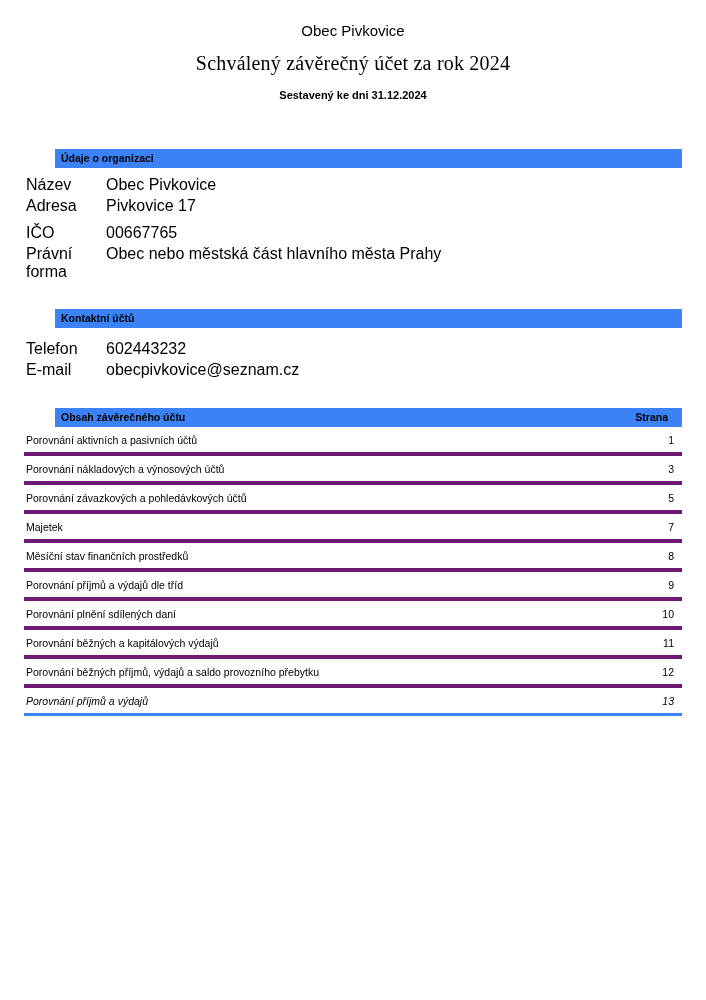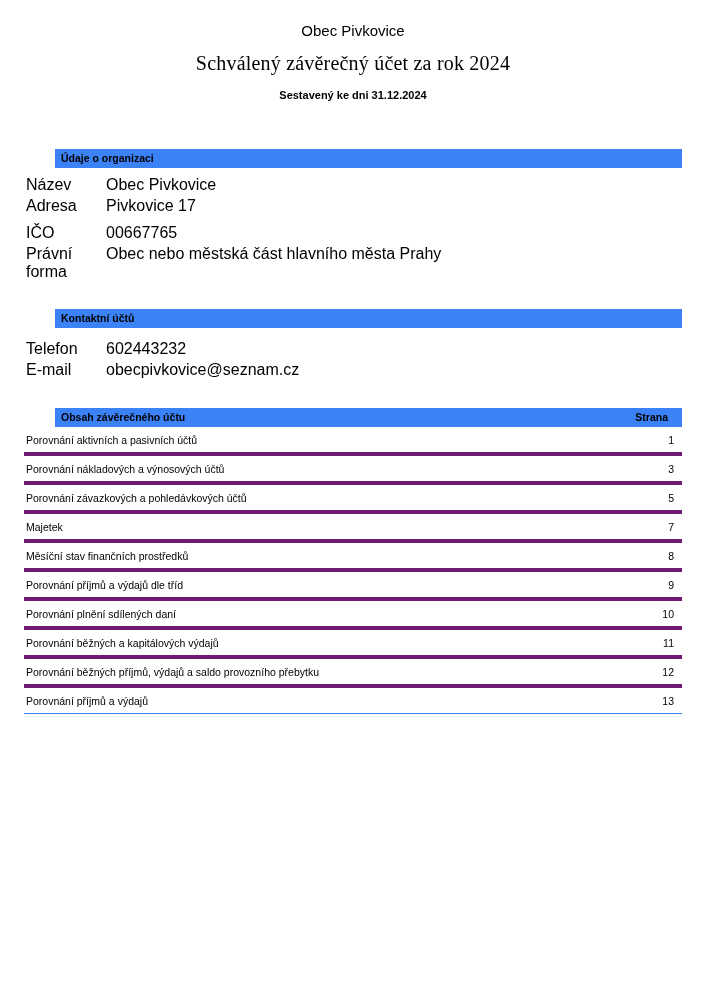--- a/index.html
+++ b/index.html
@@ -88,21 +88,22 @@
   .toc-table {
     width: 100%;
     border-collapse: collapse;
     font-size: 10.5px;
   }
   .toc-table td {
     padding: 6.5px 0 6.5px 2px;
     border-bottom: 4px solid #701a75;
   }
   .toc-table tr:last-child td {
-    border-bottom: 1px solid #3b82f6;
+    border-bottom: 3px solid #3b82f6;
+    font-style: italic;
   }
   .toc-page {
     text-align: right;
     width: 60px;
     padding-right: 8px !important;
   }
 </style>
 </head>
 <body>
 

